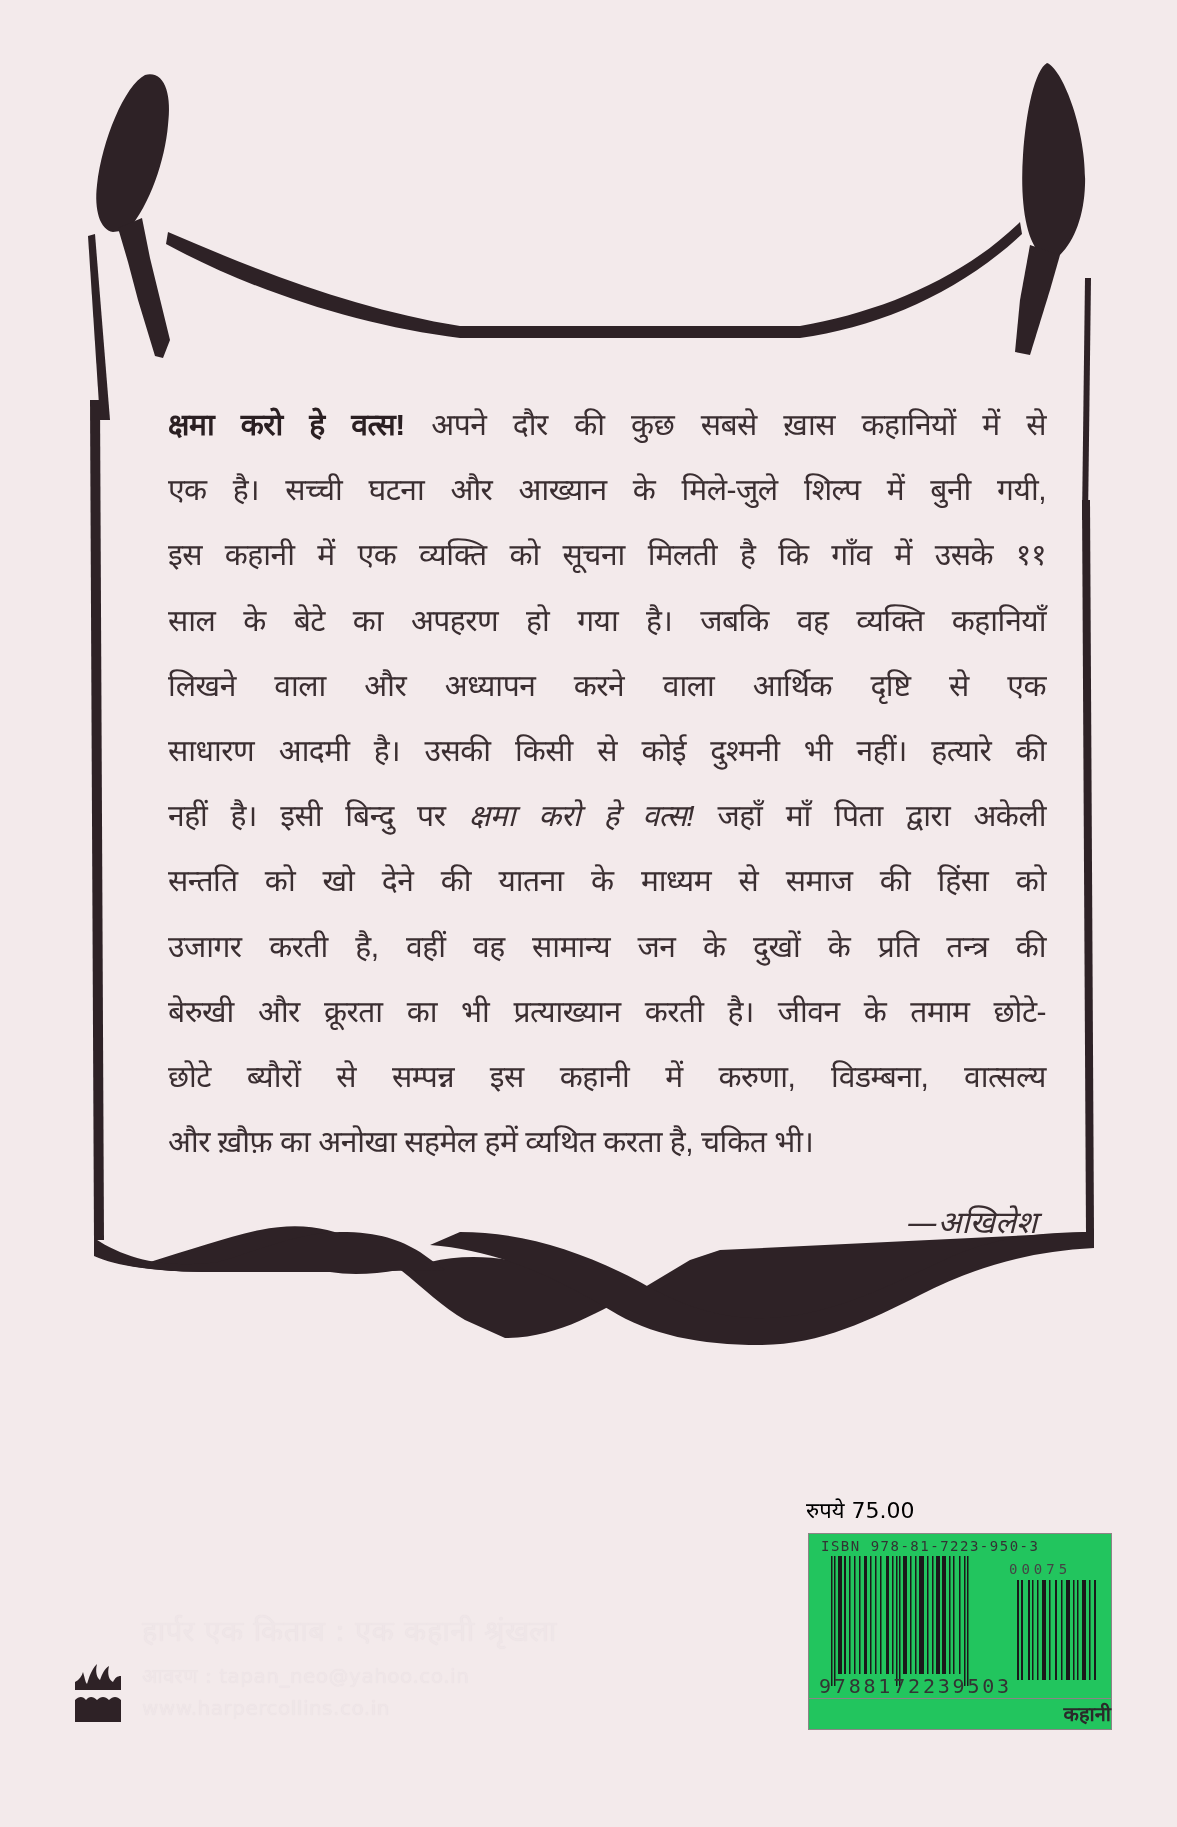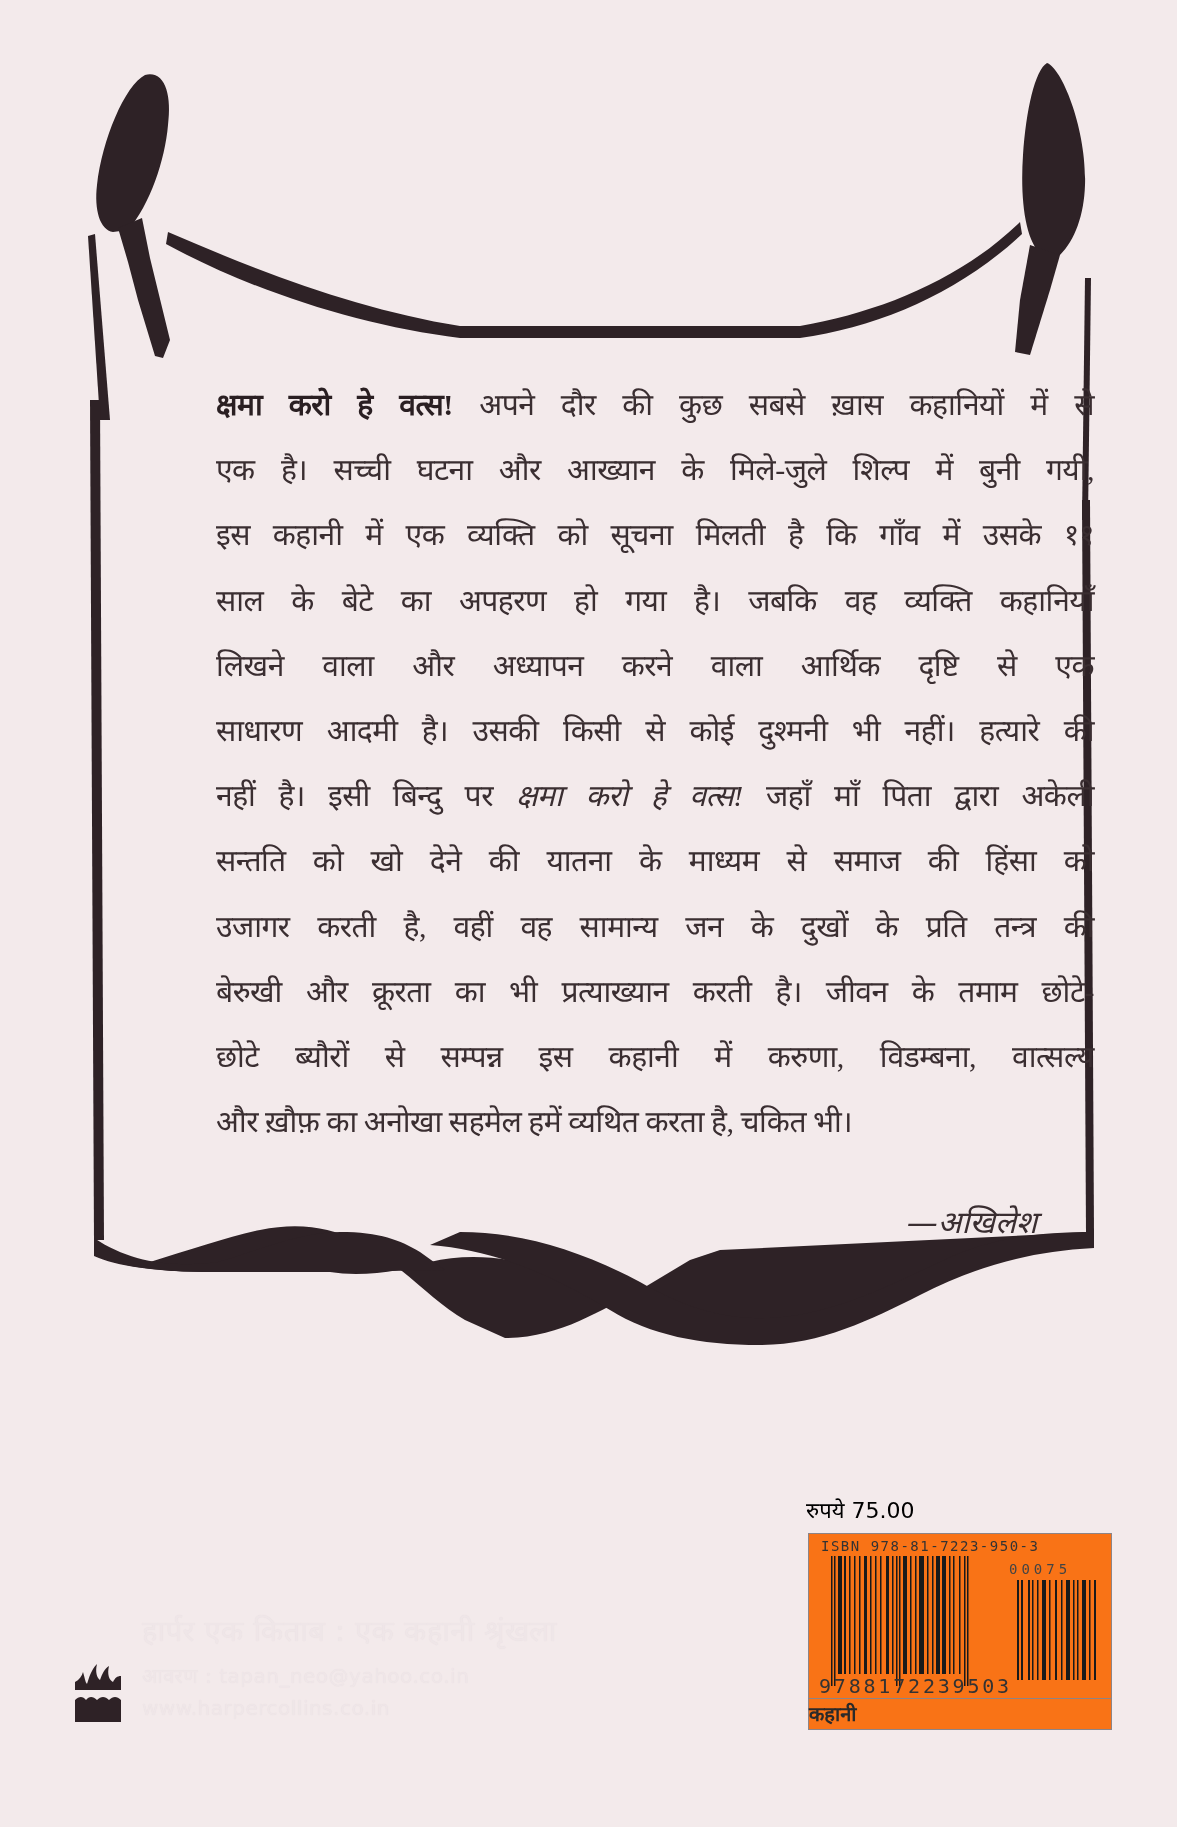--- a/index.html
+++ b/index.html
@@ -4,60 +4,59 @@
 <style>
   html, body { margin:0; padding:0; }
   body {
     width:1177px; height:1827px; position:relative; overflow:hidden;
     background:#f3eaeb;
     font-family:"DejaVu Sans", sans-serif;
     color:#2e2226;
   }
   .art { position:absolute; left:0; top:0; width:1177px; height:1827px; }
   .blurb {
-    position:absolute; left:168px; top:372px; width:878px;
+    position:absolute; left:168px; top:392px; width:878px;
     font-size:30px; line-height:65.2px; color:#3a2e31;
-    font-family:Liberation Serif, serif;
+    font-family:Liberation Sans, sans-serif;
     letter-spacing:-0.5px;
-    margin-left:48px;
   }
   .blurb .line { display:block; white-space:nowrap; text-align:justify; text-align-last:justify; }
   .blurb .line.last { text-align-last:left; }
   .blurb b { font-weight:bold; color:#2a1f22; }
   .blurb i { font-style:italic; }
   .signature {
     position:absolute; right:140px; top:1200px;
     font-size:31px; color:#3a2e31;font-style:italic;
   }
   .price {
     position:absolute; left:806px; top:1494px;
     font-size:22px; color:#000000;
   }
   .barcode-box {
     position:absolute; left:808px; top:1533px; width:302px; height:195px;
-    background:#f97316; border:1.5px solid #8d8486;
+    background:#22c55e; border:1.5px solid #8d8486;
   }
   .isbn-text {
     position:absolute; left:12px; top:4px;
     font-family:"DejaVu Sans Mono", monospace; font-size:14px; letter-spacing:1.5px; color:#333;
   }
   .addon-digits {
     position:absolute; left:200px; top:27px;
     font-family:"DejaVu Sans Mono", monospace; font-size:14px; letter-spacing:4px; color:#444;
   }
   .ean-digits {
     position:absolute; left:10px; top:140px;
     font-family:"DejaVu Sans Mono", monospace; font-size:20px; letter-spacing:2.8px; color:#333;
   }
   .bars-main { position:absolute; left:22px; top:22px; width:140px; height:130px; }
   .bars-addon { position:absolute; left:208px; top:46px; width:82px; height:100px; }
   .category-strip {
     position:absolute; left:0; bottom:0; width:100%; height:30px;
     border-top:1.5px solid #8d8486;
-    text-align:left; font-size:20px; line-height:30px; color:#2a2a2a; font-weight:bold;
+    text-align:right; font-size:20px; line-height:30px; color:#2a2a2a; font-weight:bold;
   }
   .series {
     position:absolute; left:142px; top:1610px;
     font-size:29px; color:#efe6e8; letter-spacing:0.5px;
     text-shadow:0 0 1px #e6dcde;
   }
   .credit, .website {
     position:absolute; left:142px;
     font-size:20px; color:#efe6e8; letter-spacing:0.5px;
     text-shadow:0 0 1px #e6dcde;

